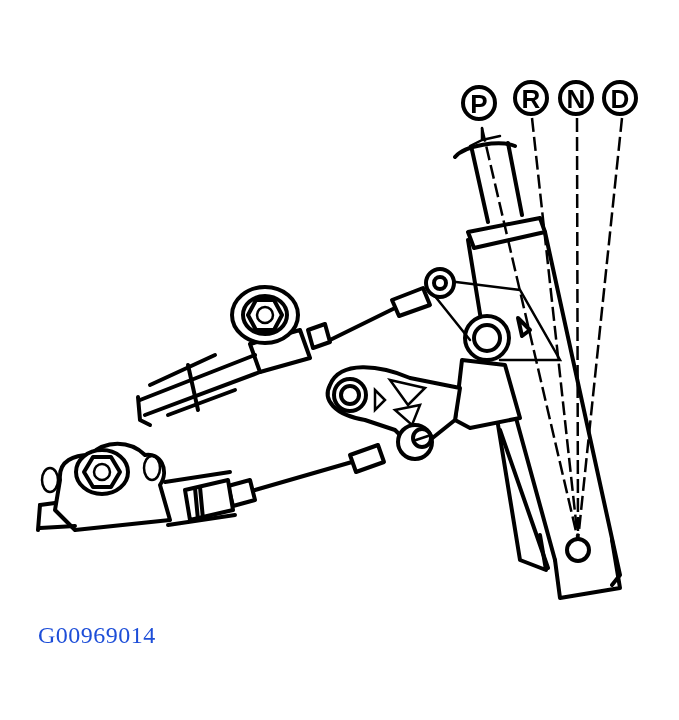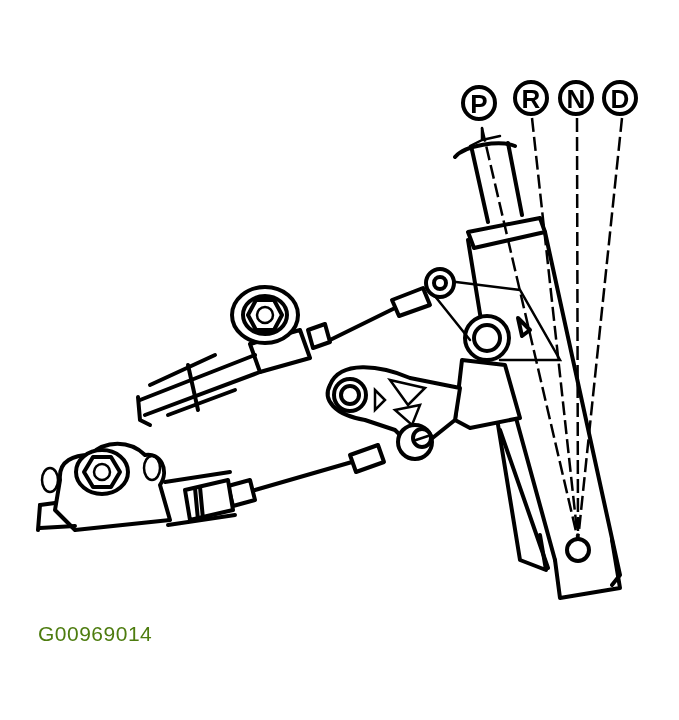--- a/index.html
+++ b/index.html
@@ -5,21 +5,21 @@
   html, body { margin: 0; padding: 0; background: #ffffff; }
   body { width: 679px; height: 720px; position: relative; overflow: hidden; }
   #canvas { position: absolute; left: 0; top: 0; width: 679px; height: 720px; }
   svg text { font-family: "Liberation Sans", sans-serif; }
   .stroke { fill: none; stroke: #000; stroke-width: 4; stroke-linejoin: round; stroke-linecap: round; }
   .thin { fill: none; stroke: #000; stroke-width: 2.5; stroke-linecap: round; }
   .dash { fill: none; stroke: #000; stroke-width: 2.5; stroke-dasharray: 14 5; }
   .fillw { fill: #fff; stroke: #000; stroke-width: 4; stroke-linejoin: round; }
   .figure-id {
     position: absolute; left: 38px; top: 622px;
-    font-family: Liberation Sans, sans-serif; font-size: 21px; color: #4d7c0f;
+    font-family: Liberation Serif, serif; font-size: 24px; color: #1d4ed8;
     letter-spacing: 0.5px;
   }
   .pos-label {
     font-family: "Liberation Sans", sans-serif; font-size: 26px; font-weight: bold;
   }
 </style>
 </head>
 <body>
 
 <div id="canvas">

